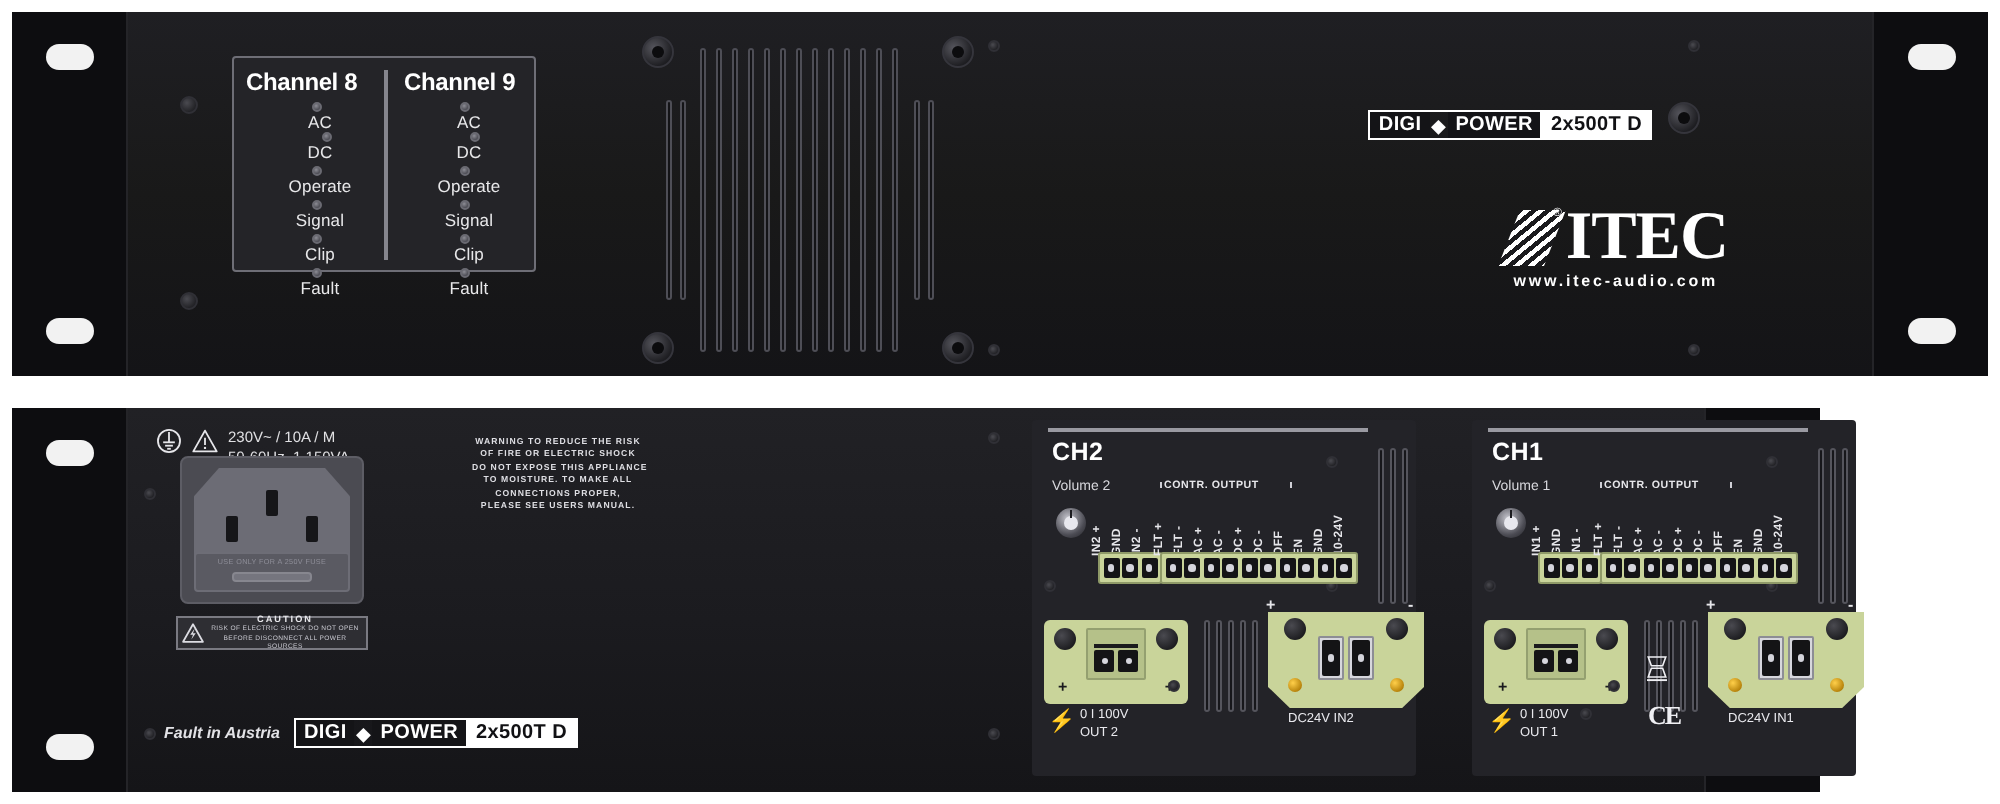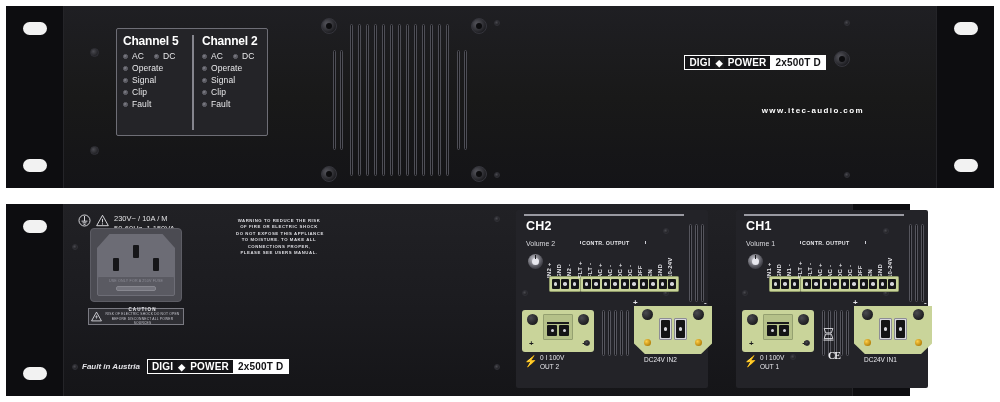--- a/index.html
+++ b/index.html
@@ -84,21 +84,21 @@
   .chan-divider {
     position: absolute; left: 50%; top: 6px; bottom: 5px; width: 2px;
     background: #85858d;
   }
   .chan-title {
     color: #ffffff; font-size: 12px; font-weight: bold;
     letter-spacing: -0.2px; margin-bottom: 3px; white-space: nowrap;
   }
   .led-row {
     display: flex; align-items: center;
-    margin-bottom: 2px; white-space: nowrap;
+    margin-bottom: 2px; white-space: nowrap; flex-direction: column;
   }
   .led {
     width: 5px; height: 5px; border-radius: 50%;
     background: radial-gradient(circle at 35% 30%, #8d8d95, #4a4a52 75%);
     border: 0.5px solid #6a6a72;
     flex: 0 0 auto;
   }
   .led-label {
     color: #e8e8ea; font-size: 8.5px; margin-left: 4px;
     letter-spacing: 0.1px;
@@ -408,21 +408,21 @@
   .fins { position: absolute; display: flex; gap: 3px; }
   .fins .fin {
     width: 3px; border: 1px solid #55555d; border-radius: 2px;
     background: #16161a;
   }
 
   
   #weee-mark { position: absolute; right: 17px; top: 122px; width: 13px; height: 15px; }
   #ce-mark {
     position: absolute; right: 12px; top: 146px;
-    color: #f0f0f4; font-size: 10px; font-weight: bold;
+    color: #f0f0f4; font-size: 13px; font-weight: bold;
     font-family: "Liberation Serif", serif; letter-spacing: -1px;
   }
 </style>
 </head>
 <body>
 
 <div class="panel" id="front-panel">
 
   <div class="rack-ear left">
     <div class="ear-hole top"></div>
@@ -439,21 +439,21 @@
     <div class="screw" style="left:26px;top:140px;"></div>
     <div class="screw sm" style="left:430px;top:14px;"></div>
     <div class="screw sm" style="left:430px;top:166px;"></div>
     <div class="screw sm" style="left:780px;top:14px;"></div>
     <div class="screw sm" style="left:780px;top:166px;"></div>
 
     <div id="channel-box">
       <div class="chan-divider"></div>
 
       <div class="chan-col">
-        <div class="chan-title">Channel 5</div>
+        <div class="chan-title">Channel 8</div>
         <div class="led-row pair">
           <span class="led"></span>
           <span class="led-label">AC</span>
           <span class="led second-led"></span>
           <span class="led-label">DC</span>
         </div>
         <div class="led-row">
           <span class="led"></span>
           <span class="led-label">Operate</span>
         </div>
@@ -465,21 +465,21 @@
           <span class="led"></span>
           <span class="led-label">Clip</span>
         </div>
         <div class="led-row">
           <span class="led"></span>
           <span class="led-label">Fault</span>
         </div>
       </div>
 
       <div class="chan-col second">
-        <div class="chan-title">Channel 2</div>
+        <div class="chan-title">Channel 9</div>
         <div class="led-row pair">
           <span class="led"></span>
           <span class="led-label">AC</span>
           <span class="led second-led"></span>
           <span class="led-label">DC</span>
         </div>
         <div class="led-row">
           <span class="led"></span>
           <span class="led-label">Operate</span>
         </div>
@@ -526,20 +526,27 @@
       <div class="model-badge">
         <span class="badge-dark">DIGI</span>
         <span class="badge-diamond">◆</span>
         <span class="badge-dark">POWER</span>
         <span class="badge-light">2x500T  D</span>
       </div>
     </div>
     <div class="screw lg" style="right:86px;top:45px;"></div>
 
     <div id="itec-logo">
+      <div class="logo-row">
+        <span class="logo-mark">
+          <span class="stripes"></span>
+          <span class="logo-reg">®</span>
+        </span>
+        <span class="logo-text">ITEC</span>
+      </div>
       <div class="logo-url">www.itec-audio.com</div>
     </div>
 
   </div>
 </div>
 
 <div class="panel" id="rear-panel">
 
   <div class="rack-ear left">
     <div class="ear-hole top"></div>

